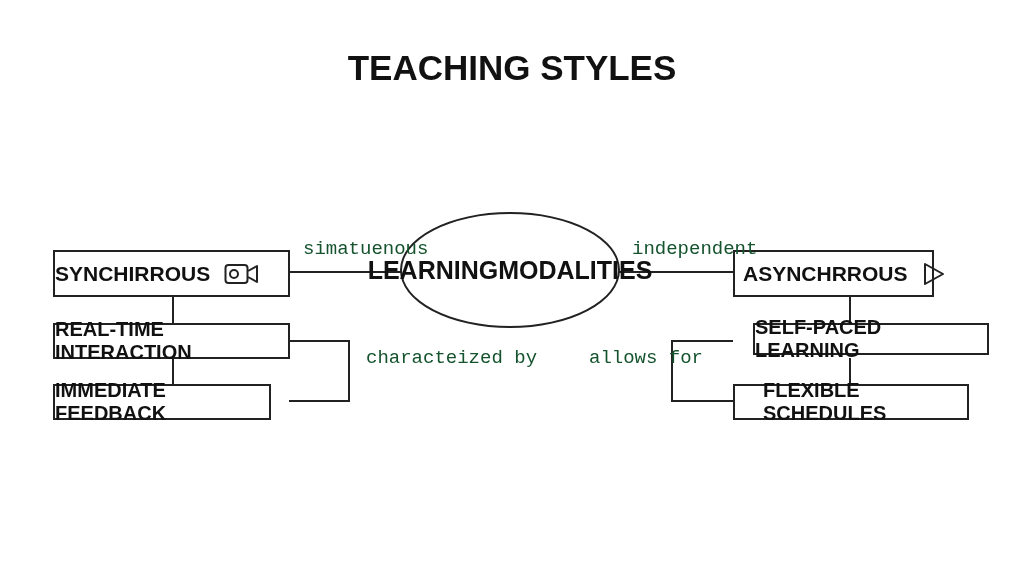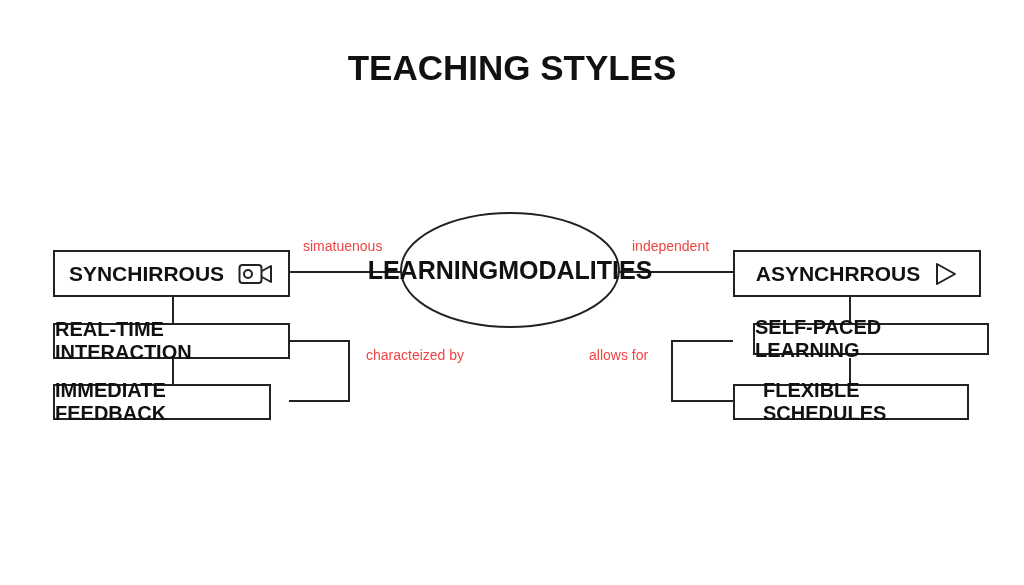--- a/index.html
+++ b/index.html
@@ -8,32 +8,32 @@
     font-family: "Liberation Sans", sans-serif; color: #111;
   }
   .title {
     position: absolute; left: 0; width: 1024px; top: 48px; text-align: center;
     font-family: "Liberation Sans", sans-serif; font-weight: bold; font-size: 35px; letter-spacing: 0px;
     color: #111;
   }
   svg.lines { position: absolute; left: 0; top: 0; width: 1024px; height: 585px; }
   .box {
     position: absolute; box-sizing: border-box; border: 2px solid #222; background: #fff;
-    display: flex; align-items: center; justify-content: center;
+    display: flex; align-items: center; justify-content: flex-start;
     font-weight: bold; color: #111;
   }
   .box.main { font-size: 21px; }
   .box.sub { font-size: 20px; }
   .ellipse {
     position: absolute; left: 400px; top: 212px; width: 220px; height: 116px; box-sizing: border-box;
     border: 2px solid #222; border-radius: 50%; background: #fff;
     display: flex; flex-direction: row; align-items: center; justify-content: center;
     font-weight: bold; font-size: 25px; line-height: 32px; color: #111;
   }
-  .label { position: absolute; font-size: 14px; color: #ef4444; }
+  .label { position: absolute; font-size: 19px; color: #14532d; font-family: Liberation Mono, monospace; }
   .icon { display: inline-flex; align-items: center; margin-left: 14px; }
 </style>
 </head>
 <body>
 
 <div class="title">TEACHING STYLES</div>
 
 <svg class="lines">
   <g stroke="#222" stroke-width="2" fill="none">
 
@@ -67,21 +67,21 @@
       <path d="M24 8 L33 3 L33 19 L24 14" fill="none" stroke="#222" stroke-width="2" stroke-linejoin="round"></path>
     </svg>
   </span>
 </div>
 <div class="label" style="left:303px; top:238px;">simatuenous</div>
 
 <div class="box sub" style="left:53px; top:323px; width:237px; height:36px;">REAL-TIME INTERACTION</div>
 <div class="box sub" style="left:53px; top:384px; width:218px; height:36px;">IMMEDIATE FEEDBACK</div>
 <div class="label" style="left:366px; top:347px;">characteized by</div>
 
-<div class="box main" style="left:733px; top:250px; width:248px; height:47px;">
+<div class="box main" style="left:733px; top:250px; width:201px; height:47px;padding-left:8px;">
   <span>ASYNCHRROUS</span>
   <span class="icon">
     <svg width="24" height="24" viewBox="0 0 24 24">
       <path d="M3 2 L21 12 L3 22 Z" fill="none" stroke="#222" stroke-width="2" stroke-linejoin="round"></path>
     </svg>
   </span>
 </div>
 <div class="label" style="left:632px; top:238px;">independent</div>
 
 <div class="box sub" style="left:753px; top:323px; width:236px; height:32px;">SELF-PACED LEARNING</div>

